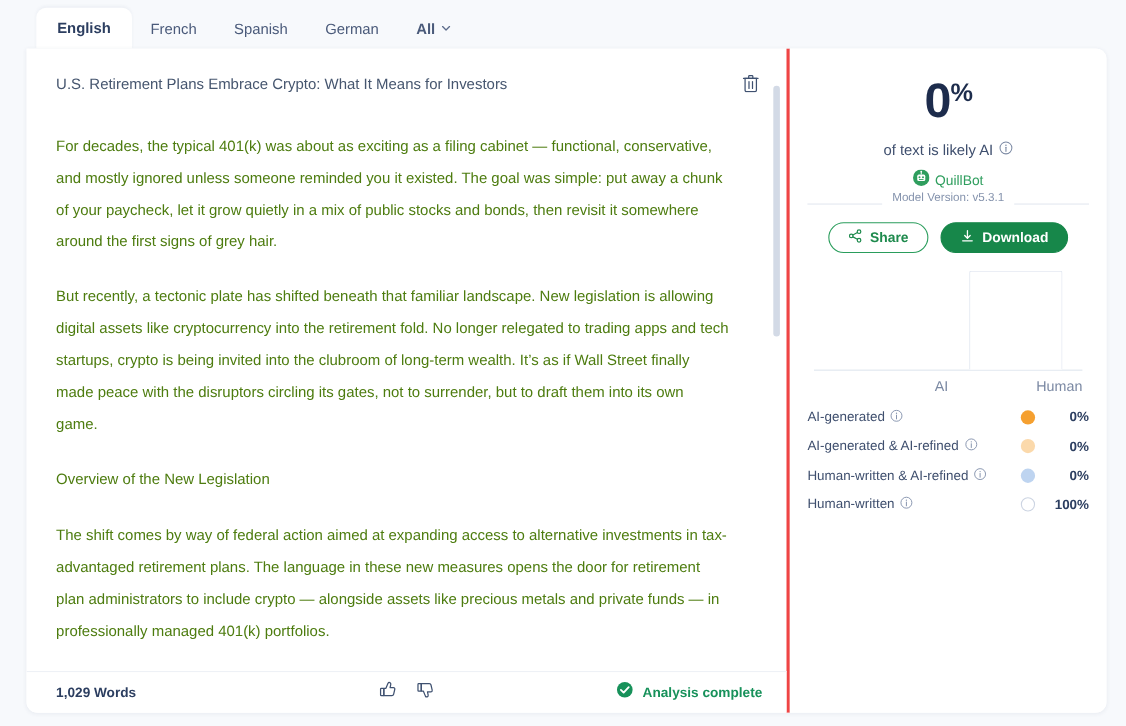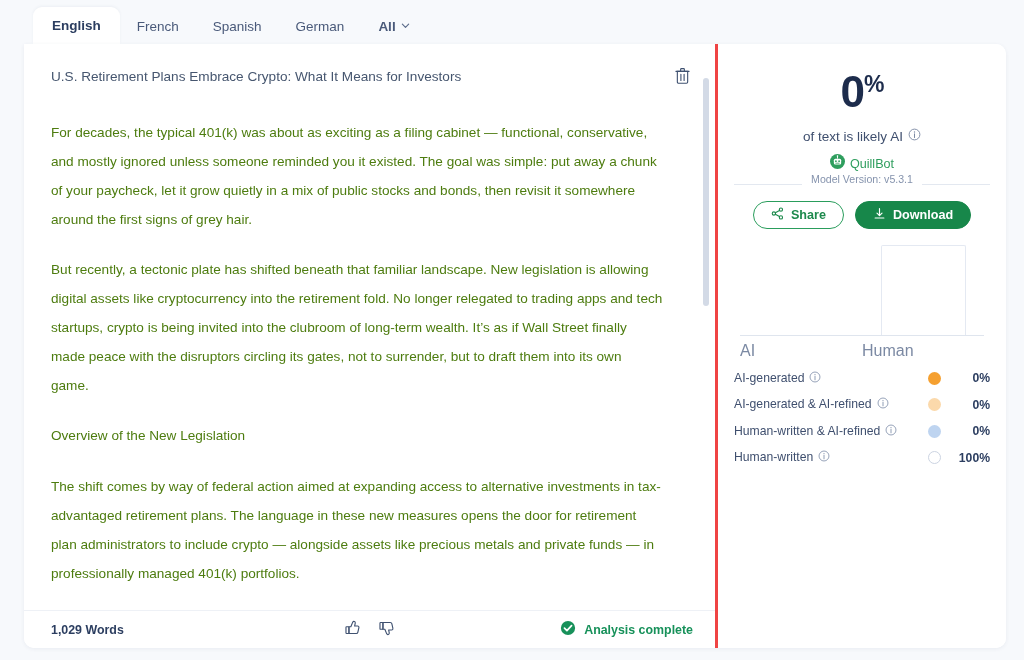--- a/index.html
+++ b/index.html
@@ -213,22 +213,22 @@
     border-radius: 2px 2px 0 0;
   }
   .axis {
     height: 1px; background: #dfe5ee;
     margin-top: 0;
   }
   .axis-labels {
     display: flex; margin-top: 6px;
   }
   .axis-labels span {
-    flex: 1; text-align: left;
-    font-size: 16px; color: #7b89a3;
+    flex: 1; text-align: right;
+    font-size: 13px; color: #7b89a3;
   }
 
   
   .legend { margin-top: 14px; }
   .legend-row {
     display: flex; align-items: center;
     height: 26.5px;
   }
   .legend-label {
     font-size: 12.2px; color: #3f4f6e;

